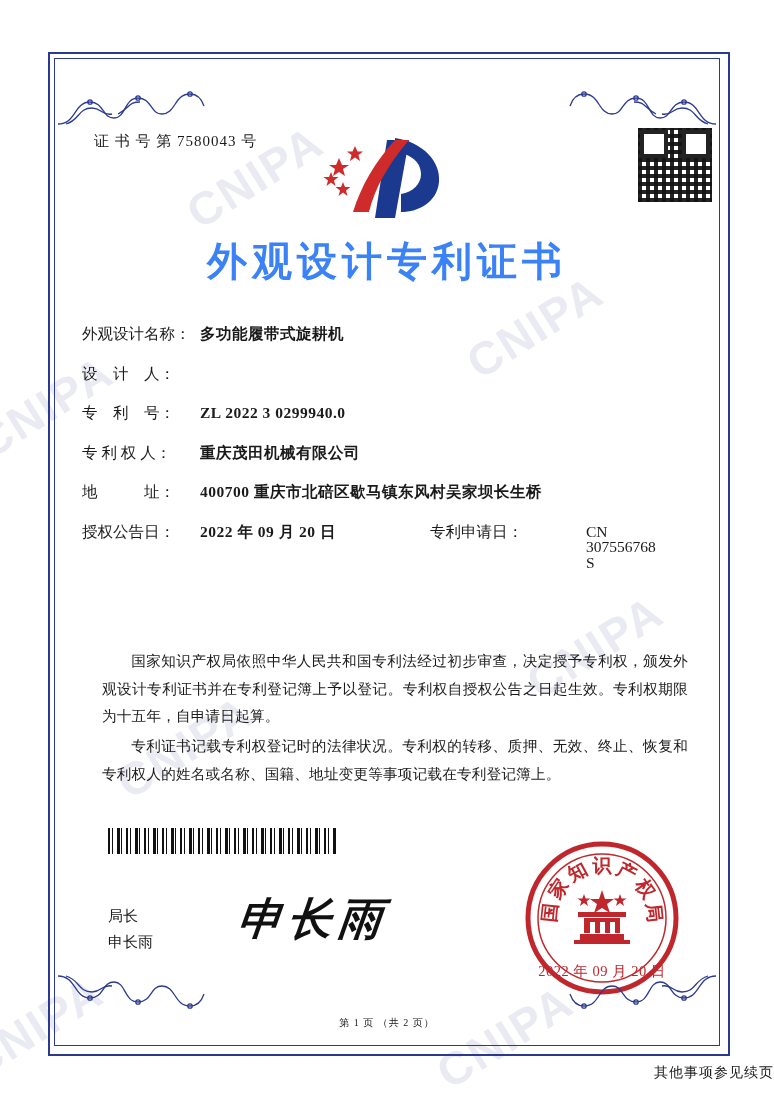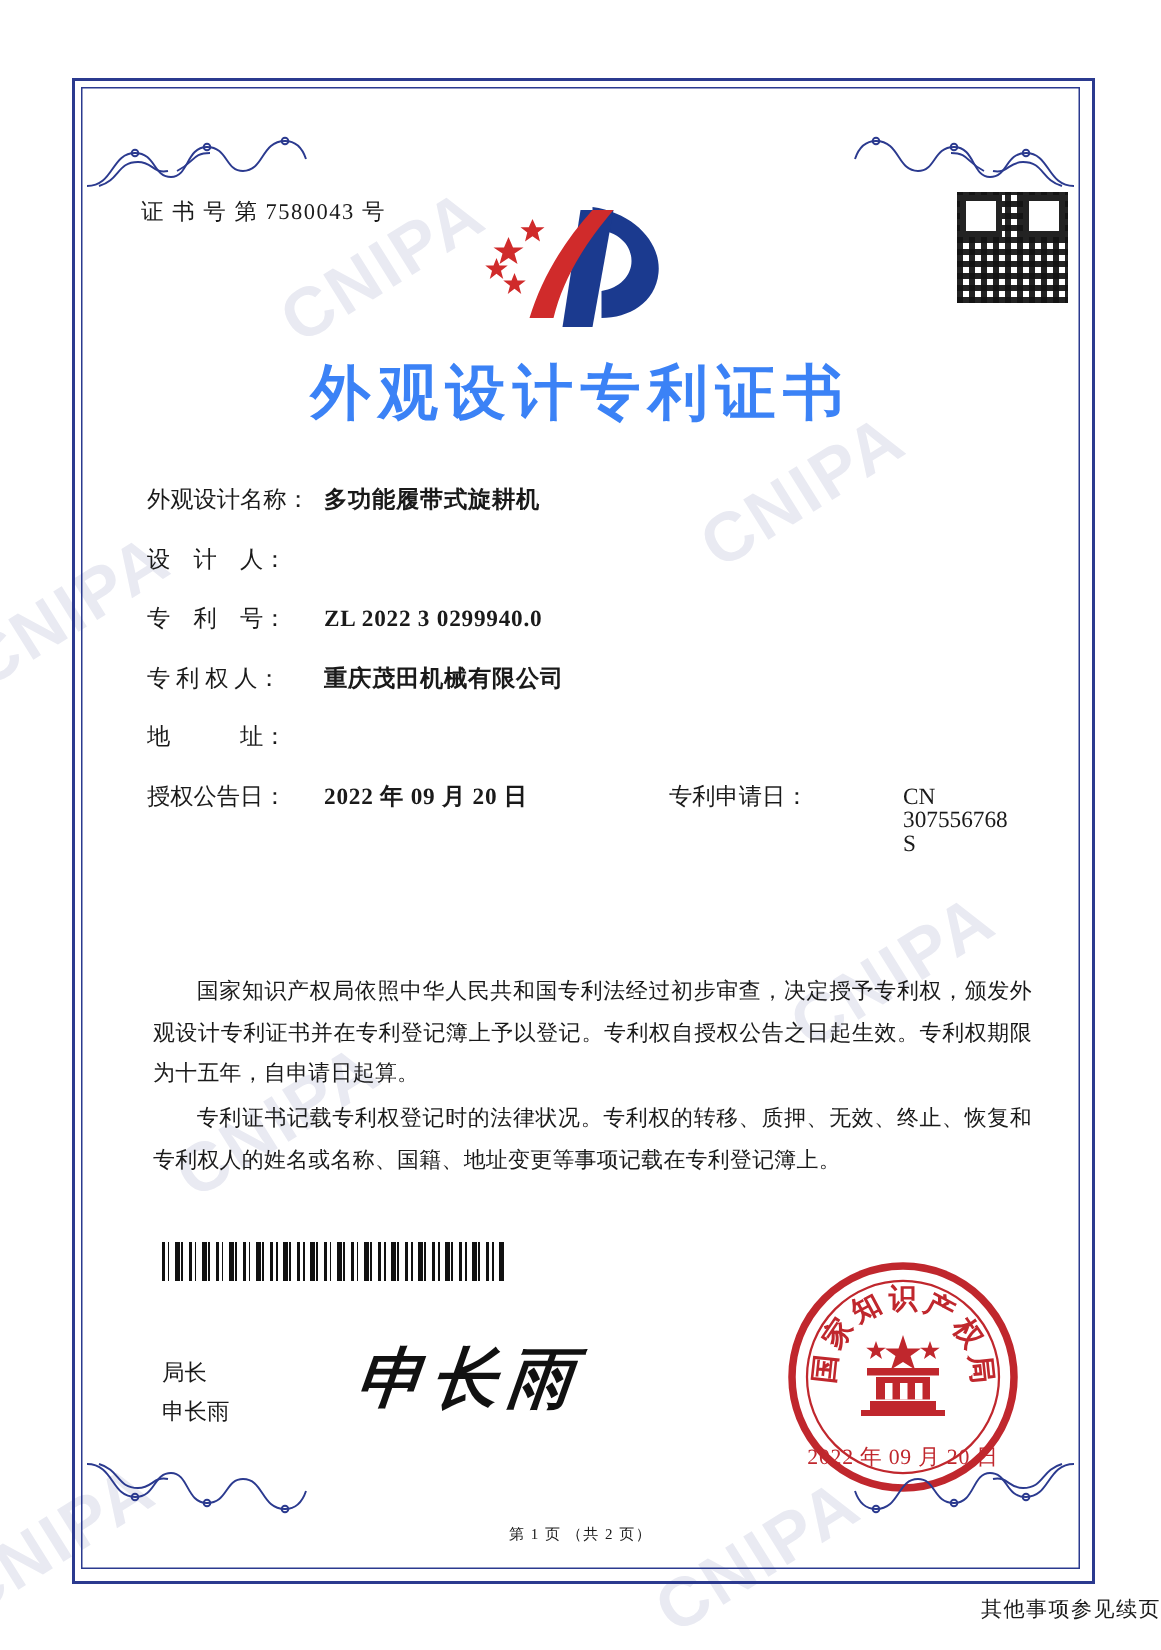--- a/index.html
+++ b/index.html
@@ -127,21 +127,21 @@
     font-family: Liberation Serif, serif;
     font-size: 40px;
     font-weight: 700;
     letter-spacing: 5px;
     color: #3b82f6;
   }
 
   
   .fields {
     position: absolute;
-    left: 98px;
+    left: 82px;
     top: 326px;
     width: 580px;
     font-size: 15.5px;
     line-height: 1;
   }
   .field-row {
     display: flex;
     align-items: baseline;
     margin-bottom: 24px;
   }
@@ -339,20 +339,21 @@
     <div class="field-row">
       <span class="field-label">专　利　号：</span>
       <span class="field-value">ZL 2022 3 0299940.0</span>
     </div>
     <div class="field-row">
       <span class="field-label">专 利 权 人：</span>
       <span class="field-value">重庆茂田机械有限公司</span>
     </div>
     <div class="field-row">
       <span class="field-label">地　　　址：</span>
+      <span class="field-value">400700 重庆市北碚区歇马镇东风村吴家坝长生桥</span>
     </div>
     <div class="field-row split">
       <span class="field-label">授权公告日：</span>
       <span class="field-value">2022 年 09 月 20 日</span>
       <span class="field-label2">专利申请日：</span>
       <span class="field-value2">CN 307556768 S</span>
     </div>
   </div>
 
   <div class="paras">

